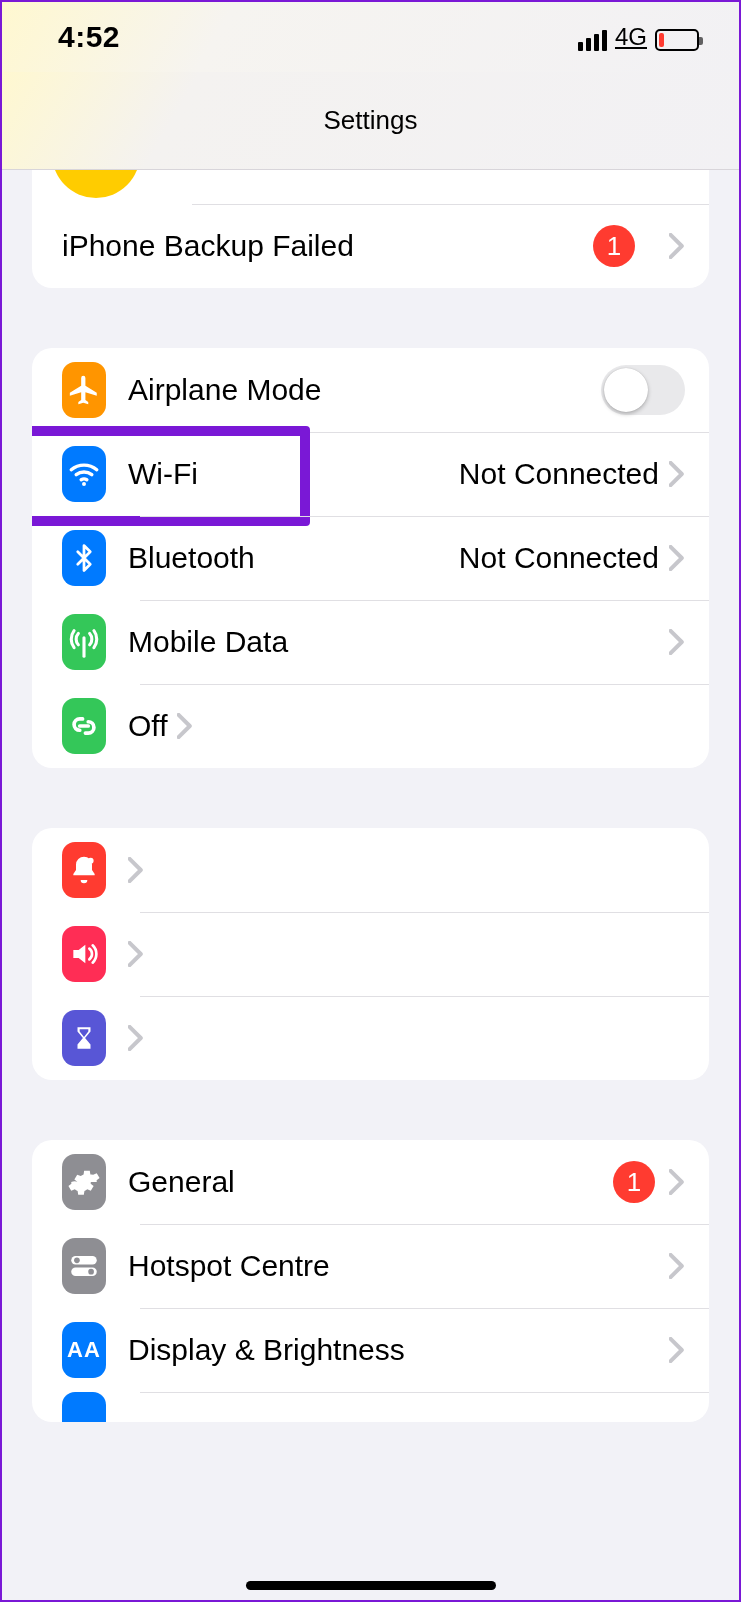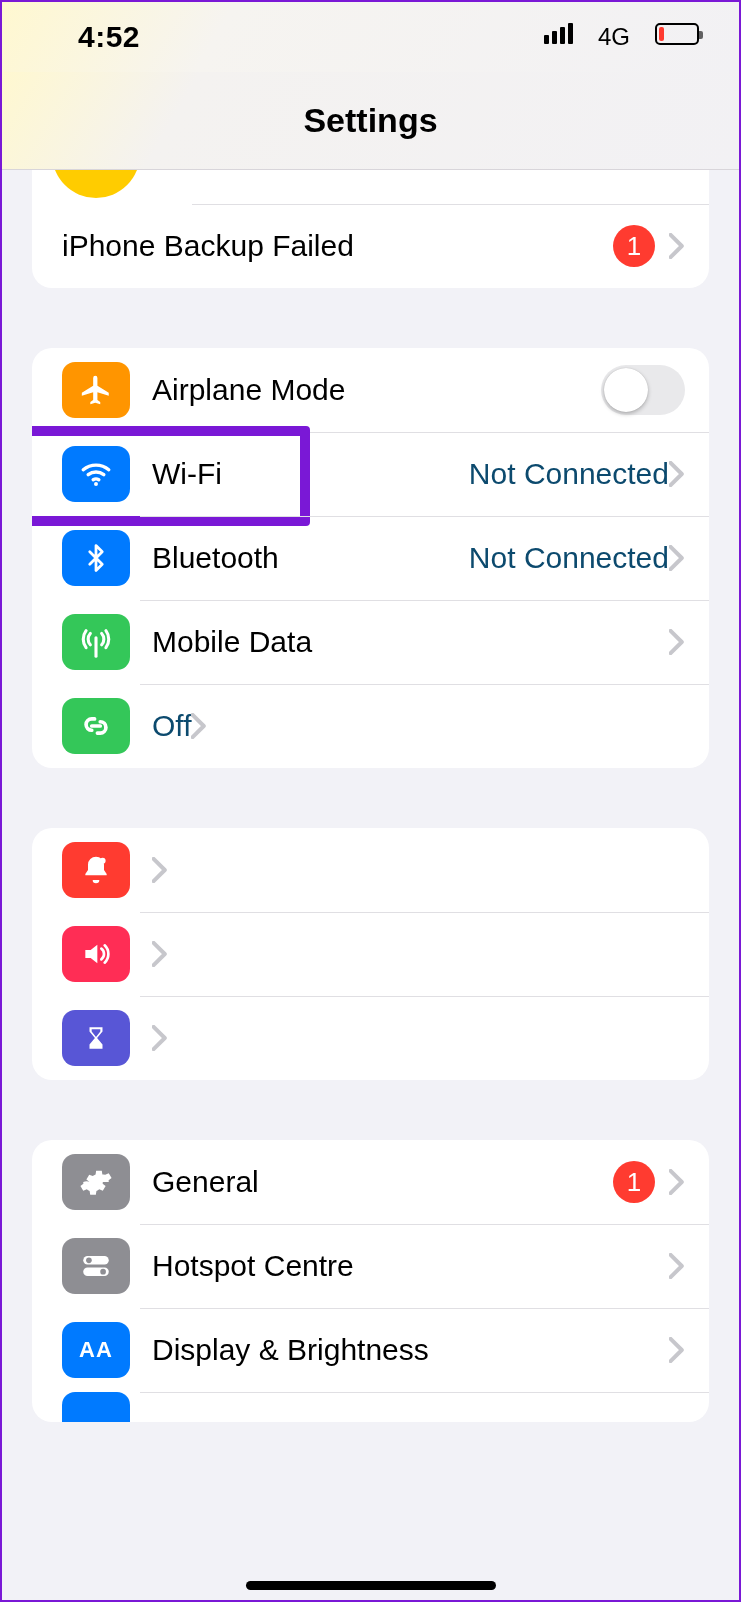--- a/index.html
+++ b/index.html
@@ -12,26 +12,26 @@
     position: relative;
     overflow: hidden;
   }
 
   
   .status-bar {
     height: 70px;
     display: flex;
     align-items: center;
     justify-content: space-between;
-    padding: 0 40px 0 76px;
+    padding: 0 40px 0 56px;
     background: linear-gradient(120deg, #fff8d0 0%, #f6f4f0 30%, #f2f1f4 100%);
     font-weight: 600;
   }
   .status-time { font-size: 30px; letter-spacing: .5px; }
-  .status-right { display: flex; align-items: flex-start; gap: 25px; }
+  .status-right { display: flex; align-items: flex-end; gap: 8px; text-decoration: underline; }
   .sig-bars { display: flex; align-items: flex-end; gap: 3px; }
   .sig-bars span { width: 5px; background:#000; border-radius:1px; }
   .sig-bars span:nth-child(1){height:9px}
   .sig-bars span:nth-child(2){height:13px}
   .sig-bars span:nth-child(3){height:17px}
   .sig-bars span:nth-child(4){height:21px}
   .net-label { font-size: 24px; font-weight:500; }
   .battery {
     width: 44px; height: 22px; border:2px solid #000; border-radius:5px;
     position:relative; padding:2px;
@@ -42,21 +42,21 @@
   }
   .battery-fill{ width:15%; height:100%; background:#ff3b30; border-radius:2px;}
 
   
   .nav-header {
     height: 98px;
     display:flex; align-items:center; justify-content:center;
     background: linear-gradient(120deg, #fff8d0 0%, #f4f2f0 25%, #f2f1f4 100%);
     border-bottom:1px solid #d8d5da;
   }
-  .nav-title { font-size: 34px; font-weight:700; }
+  .nav-title { font-size: 26px; font-weight:400; }
 
   
   .content { padding: 0 30px 60px; }
 
   .grp {
     background:#fff;
     border-radius: 20px;
     overflow:hidden;
     margin-top: 60px;
   }
@@ -78,26 +78,26 @@
   .row.truncated .avatar-clip{
     width:110px; height:34px; overflow:hidden; margin-left:20px;
     position:relative;
   }
   .row.truncated .avatar-clip::before{
     content:""; position:absolute; left:0; bottom:6px; width:88px; height:88px;
     border-radius:50%; background:#ffcc00;
   }
 
   .icon-wrap{
-    width:68px; height:56px; border-radius:13px; margin:0 22px 0 30px;
+    width:44px; height:56px; border-radius:13px; margin:0 22px 0 30px;
     display:flex; align-items:center; justify-content:center; flex:0 0 auto;
     color:#fff;
   }
   .lbl { font-size:30px; flex:1 1 auto; }
-  .val { font-size:30px; color:#0c4a6e; }
+  .val { font-size:30px; color:#000000; margin-right:10px;}
   .badge {
     min-width:42px; height:42px; border-radius:21px; background:#ff3b30;
     color:#fff; font-size:26px; font-weight:500;
     display:flex; align-items:center; justify-content:center;
     margin-right:14px; padding:0 8px;
   }
   .chev { color:#c7c7cc; }
   .chev svg{display:block}
 
   .toggle{
@@ -155,21 +155,21 @@
 <div class="nav-header">
   <div class="nav-title">Settings</div>
 </div>
 
 <div class="content">
 
   <div class="grp first">
     <div class="row truncated no-icon">
       <div class="avatar-clip"></div>
     </div>
-    <div class="row no-icon" style="padding-left:30px;">
+    <div class="row no-icon" style="padding-left:30px;gap:20px;">
       <div class="divider"></div>
       <div class="lbl">iPhone Backup Failed</div>
       <div class="badge">1</div>
       <span class="chev">
           <svg width="16" height="26" viewBox="0 0 10 16">
             <path d="M1 1l7 7-7 7" stroke="currentColor" stroke-width="2.5" fill="none" stroke-linecap="round" stroke-linejoin="round"></path>
           </svg>
         </span>
     </div>
   </div>

